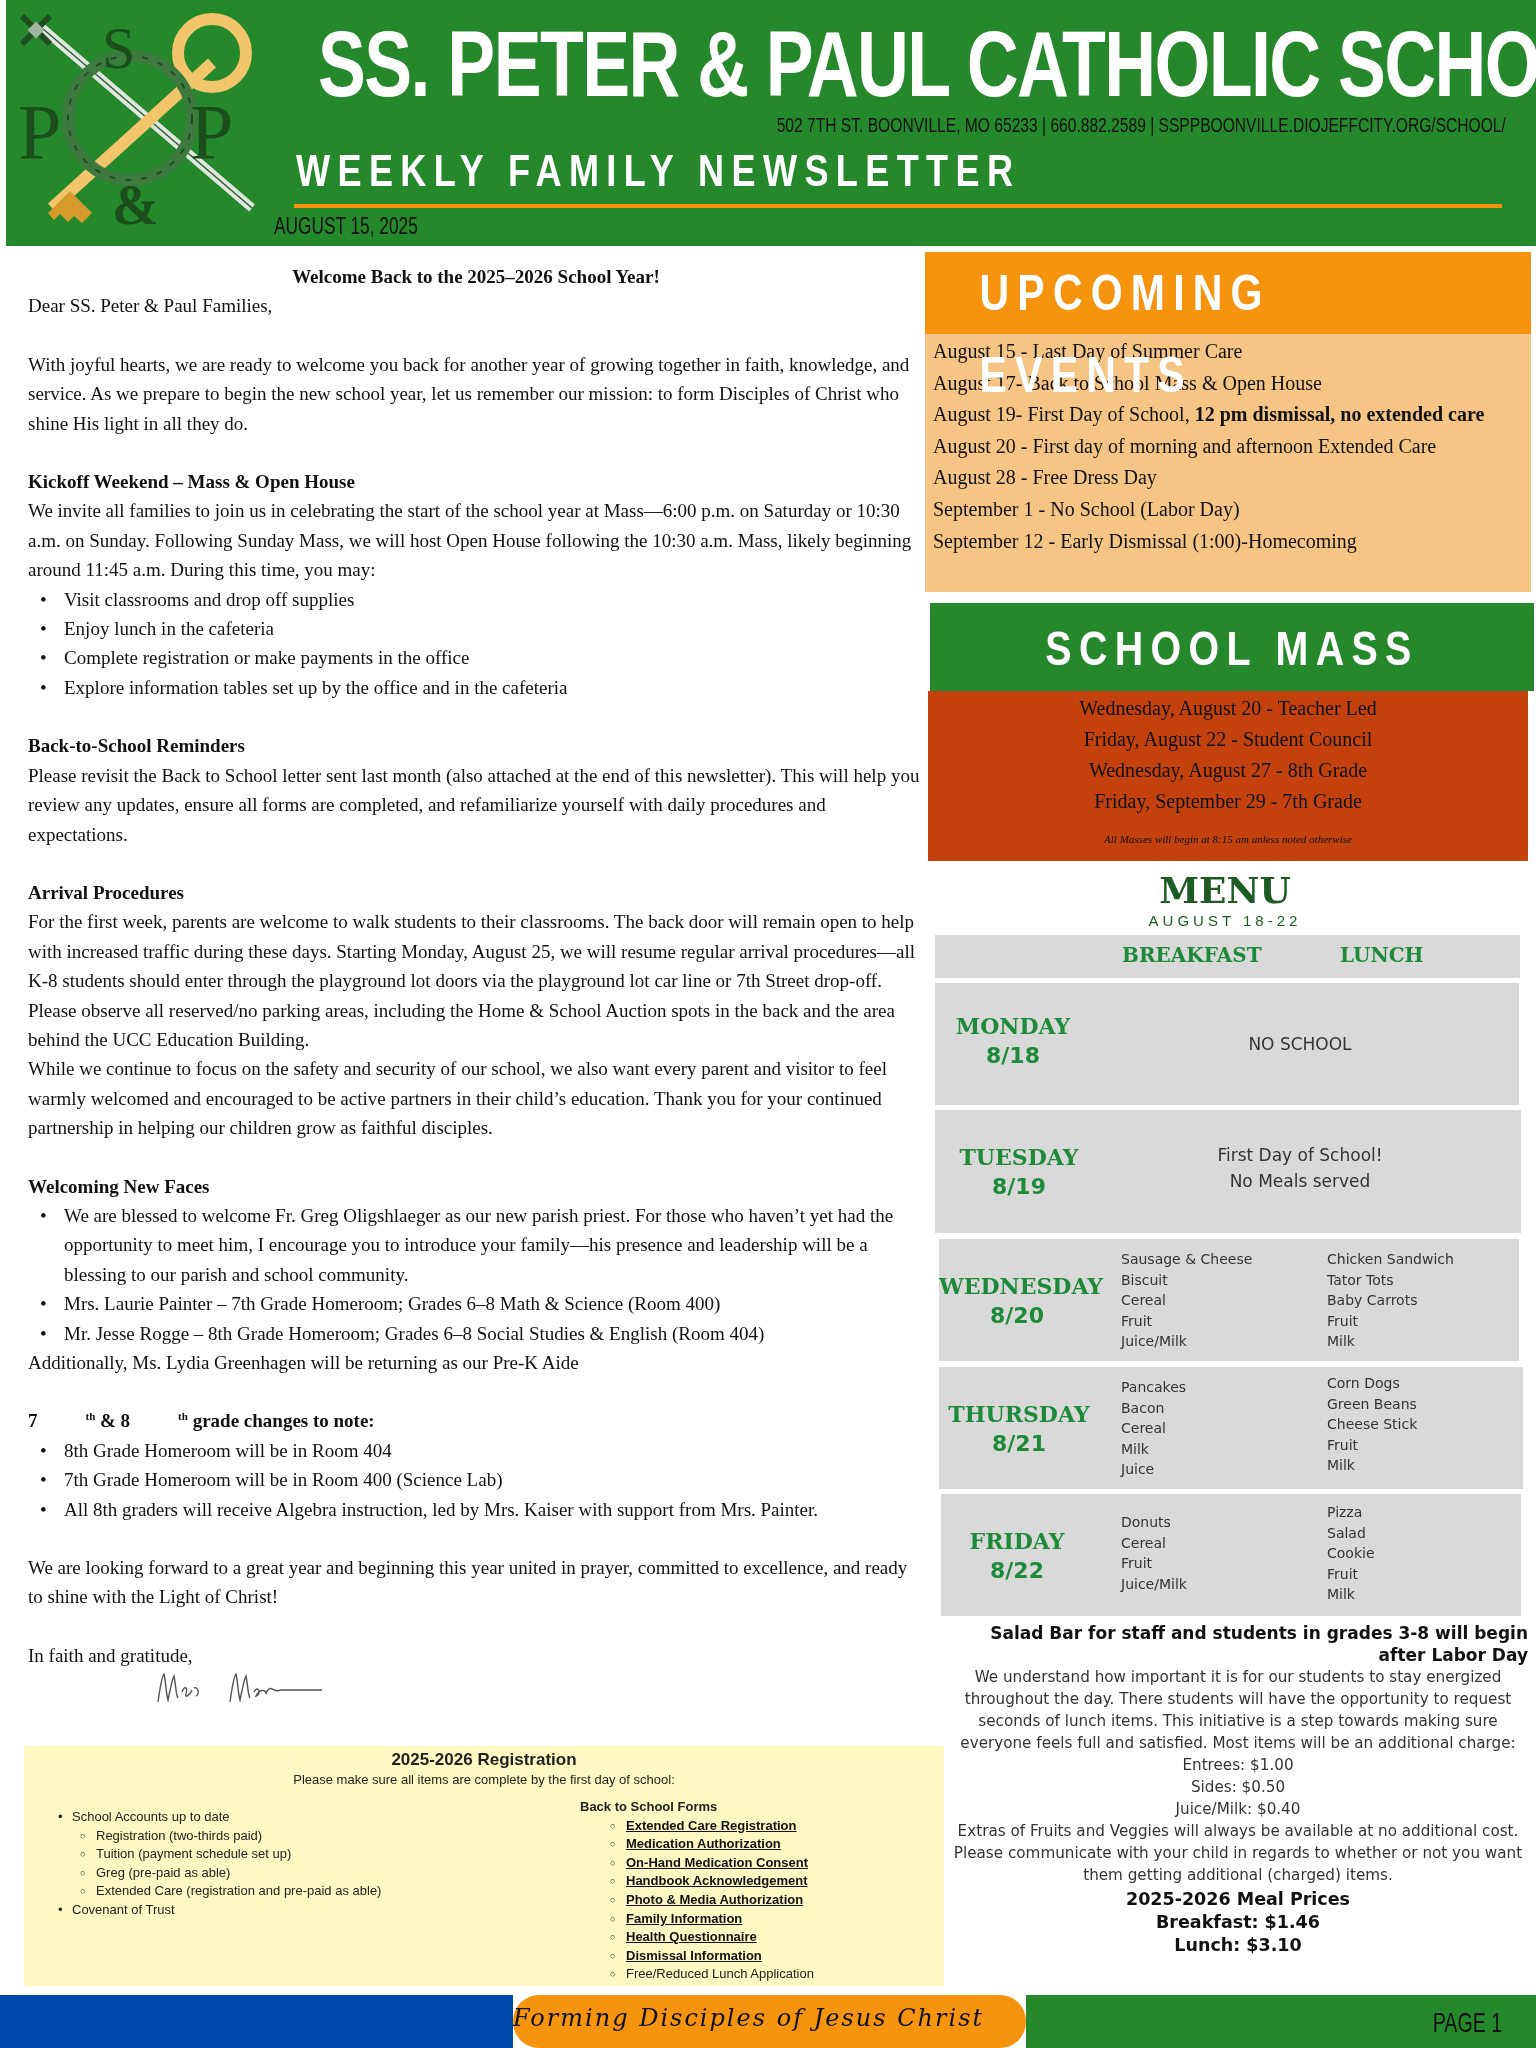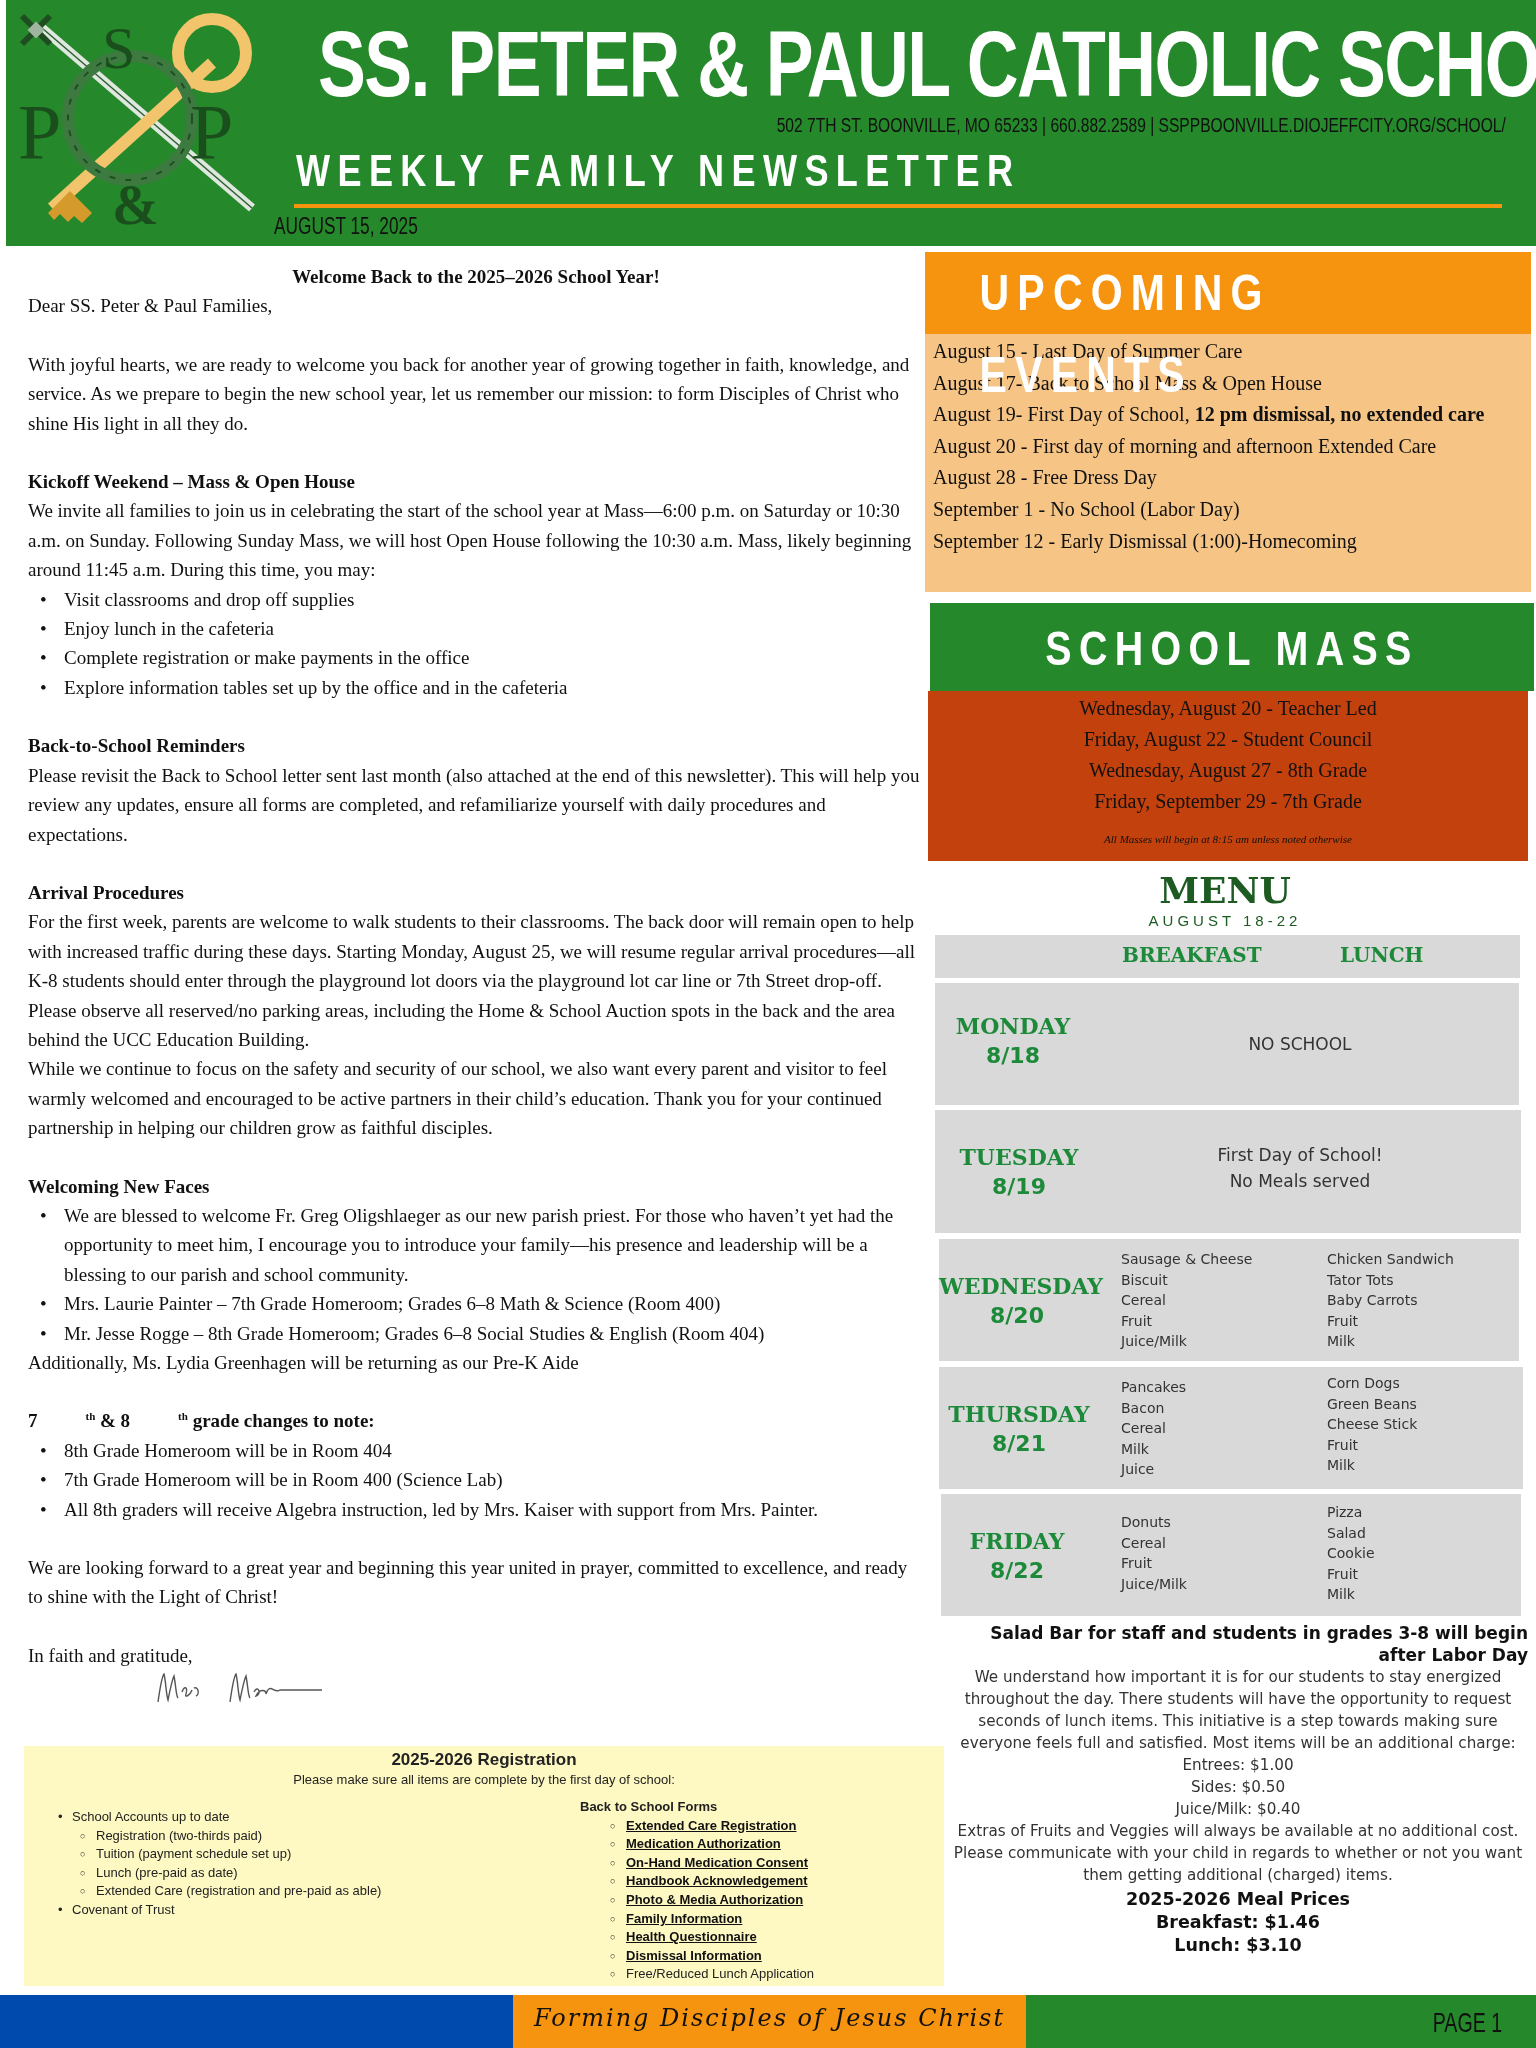--- a/index.html
+++ b/index.html
@@ -68,21 +68,21 @@
   .menu-items { position: absolute; font-size: 14px; line-height: 20.5px; }
 
   
   .salad { position: absolute; left: 948px; top: 1622px; width: 580px; text-align: center; font-family: "DejaVu Sans", sans-serif; color: #333; }
   .salad-title { font-weight: bold; font-size: 17px; line-height: 22px; color: #111; text-align: right; }
   .salad-body { font-size: 15.2px; line-height: 22px; }
   .salad-prices { font-weight: bold; font-size: 17.5px; line-height: 23px; color: #111; margin-top: 2px; }
 
   
   .footer-blue { position: absolute; left: 0; top: 1995px; width: 513px; height: 53px; background: #004aad; }
-  .footer-orange { position: absolute; left: 513px; top: 1995px; width: 513px; height: 53px; background: #f7940f; text-align: center; font-family: "DejaVu Serif", serif; font-style: italic; font-size: 24px; line-height: 46px; color: #111; letter-spacing: 2px; }
+  .footer-orange { position: absolute; left: 513px; top: 1995px; width: 513px; height: 53px; background: #f7940f; text-align: left; font-family: "DejaVu Serif", serif; font-style: italic; font-size: 24px; line-height: 46px; color: #111; letter-spacing: 2px; border-radius: 26px; }
   .footer-green { position: absolute; left: 1026px; top: 1995px; width: 510px; height: 53px; background: #25882a; }
   .page-num { position: absolute; right: 34px; top: 12px; font-family: "Liberation Sans", sans-serif; font-size: 28px; color: #111; transform: scaleX(0.7); transform-origin: right top; }
 </style>
 </head>
 <body>
 
 <div class="header">
   <svg class="logo" viewBox="0 0 252 222">
 
     <line x1="30" y1="20" x2="240" y2="200" stroke="#dfe8df" stroke-width="9"></line>
@@ -162,21 +162,21 @@
   <path d="M80 34 C82 20 84 8 86 6 C88 14 88 26 90 32 C92 22 94 12 96 8 C98 18 98 28 100 30 M104 24 C108 16 112 26 106 28 C110 20 116 22 116 26 C120 14 124 26 130 22 L172 22" stroke="#555" stroke-width="1.4" fill="none"></path>
 </svg>
 
 <div class="reg">
   <div class="reg-title">2025-2026 Registration</div>
   <div class="reg-sub">Please make sure all items are complete by the first day of school:</div>
   <div class="reg-left">
     <div class="b">School Accounts up to date</div>
     <div class="s">Registration (two-thirds paid)</div>
     <div class="s">Tuition (payment schedule set up)</div>
-    <div class="s">Lunch (pre-paid as date)</div>
+    <div class="s">Greg (pre-paid as able)</div>
     <div class="s">Extended Care (registration and pre-paid as able)</div>
     <div class="b">Covenant of Trust</div>
   </div>
   <div class="reg-right">
     <div class="head">Back to School Forms</div>
     <div class="s"><a class="link">Extended Care Registration</a></div>
     <div class="s"><a class="link">Medication Authorization</a></div>
     <div class="s"><a class="link">On-Hand Medication Consent</a></div>
     <div class="s"><a class="link">Handbook Acknowledgement</a></div>
     <div class="s"><a class="link">Photo &amp; Media Authorization</a></div>

